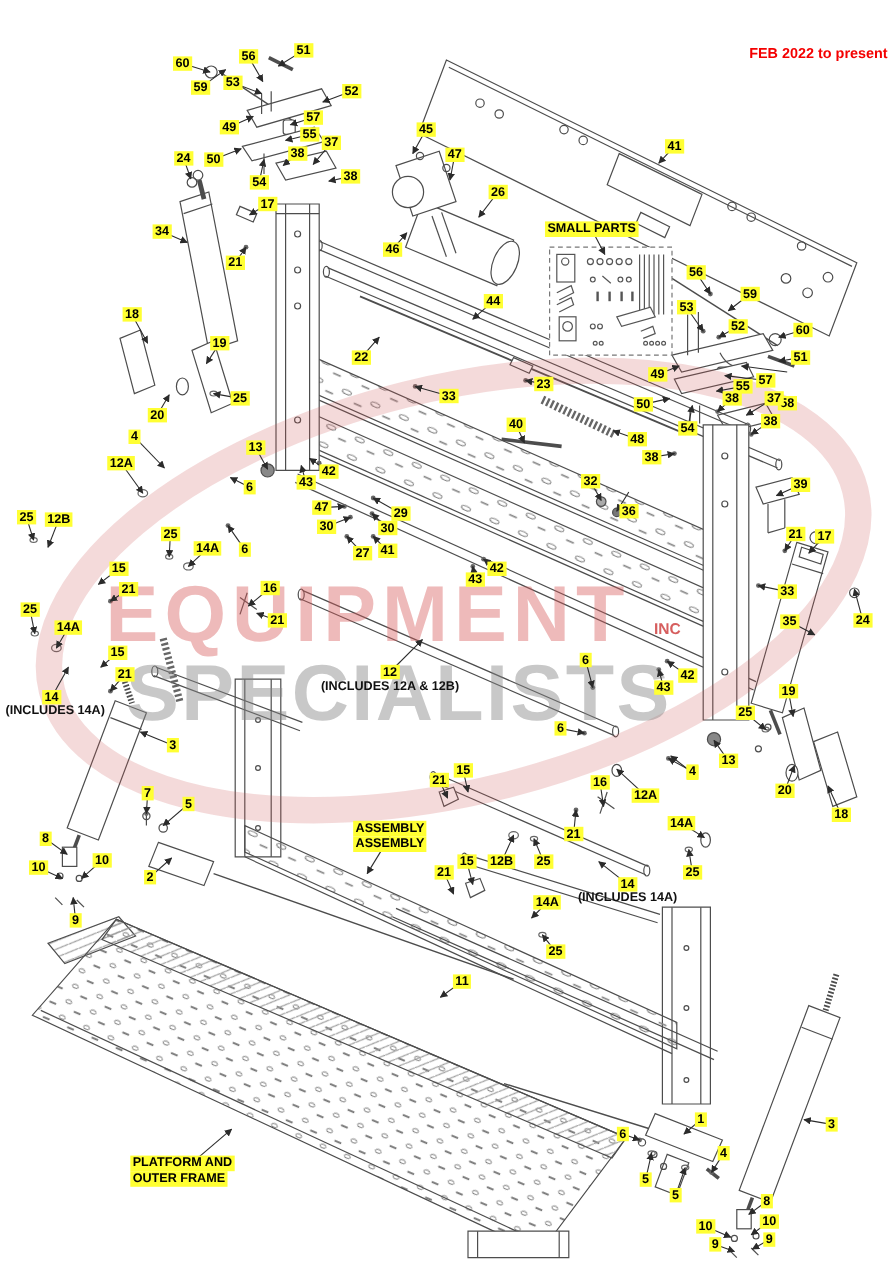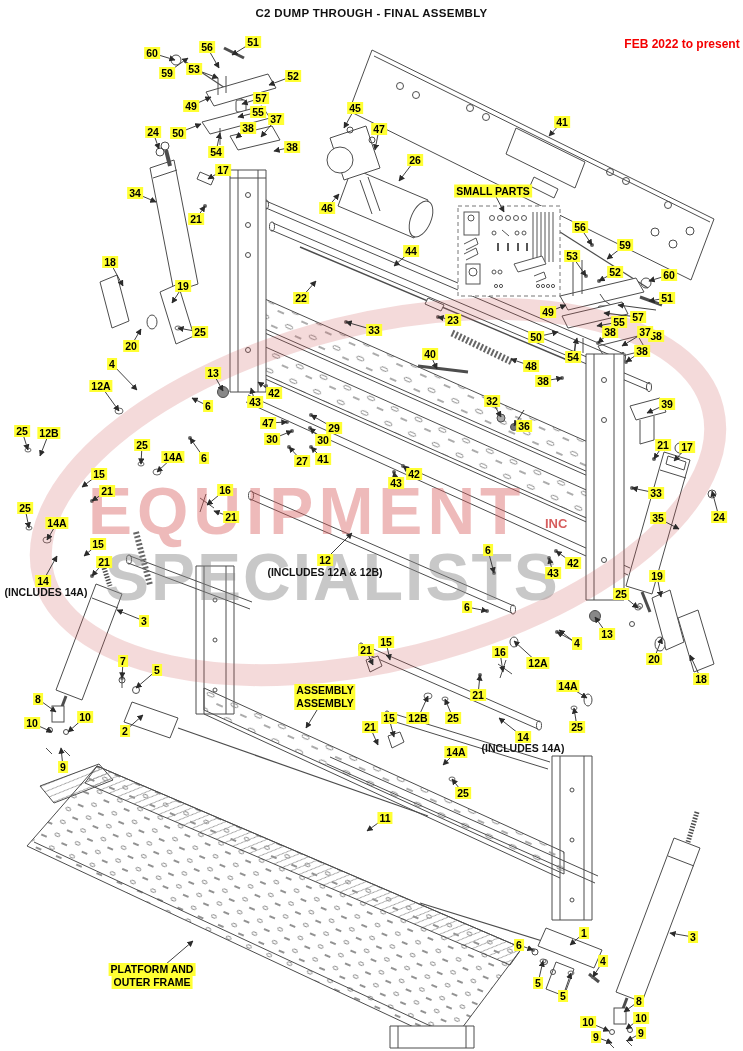--- a/index.html
+++ b/index.html
@@ -7,21 +7,21 @@
          font-family:"Liberation Sans",sans-serif;}
   #art{position:absolute;left:0;top:0;}
   #labels{position:absolute;left:0;top:0;width:743px;height:1051px;pointer-events:none;}
   .title{position:absolute;top:7px;left:0;right:0;text-align:center;
          font:bold 11.5px "Liberation Sans",sans-serif;color:#111;letter-spacing:.3px;}
   .rev{position:absolute;transform:translate(-50%,-50%);font:bold 12px "Liberation Sans",sans-serif;
        color:var(--rev-red,#f40000);white-space:nowrap;}
   .co{position:absolute;transform:translate(-50%,-50%);background:var(--callout-bg,#ffff33);
       color:#000;font:bold 10.5px "Liberation Sans",sans-serif;line-height:12px;
       padding:0 2px;white-space:nowrap;}
-  .sec{position:absolute;transform:translate(-50%,-50%);text-align:center;
+  .sec{position:absolute;transform:translate(-50%,-50%);text-align:left;
        font:bold 10.5px "Liberation Sans",sans-serif;line-height:13px;color:#000;}
   .sec span{background:var(--callout-bg,#ffff33);padding:0 2px;display:inline-block;}
   .note{position:absolute;transform:translate(-50%,-50%);font:bold 10.5px "Liberation Sans",sans-serif;
         color:#111;white-space:nowrap;}
 </style>
 </head>
 <body>
 
 <div id="stage">
 
@@ -486,21 +486,20 @@
         <line x1="641" y1="1018" x2="626" y2="1029" marker-end="url(#arr)"></line>
         <line x1="596" y1="1037" x2="612" y2="1043" marker-end="url(#arr)"></line>
         <line x1="641" y1="1033" x2="627" y2="1041" marker-end="url(#arr)"></line>
         <line x1="493" y1="191" x2="504" y2="212" marker-end="url(#arr)"></line>
         <line x1="325" y1="697" x2="306" y2="728" marker-end="url(#arr)"></line>
         <line x1="152" y1="976" x2="193" y2="941" marker-end="url(#arr)"></line>
       </g>
 </svg>
 
 <div id="labels">
-  <div class="title">C2 DUMP THROUGH - FINAL ASSEMBLY</div>
   <div class="rev" id="rev-note" style="left: 682px; top: 44px;">FEB 2022 to present</div>
 
 <div class="co" style="left: 152px; top: 53px;">60</div>
       <div class="co" style="left: 207px; top: 47px;">56</div>
       <div class="co" style="left: 253px; top: 42px;">51</div>
       <div class="co" style="left: 167px; top: 73px;">59</div>
       <div class="co" style="left: 194px; top: 69px;">53</div>
       <div class="co" style="left: 293px; top: 76px;">52</div>
       <div class="co" style="left: 191px; top: 106px;">49</div>
       <div class="co" style="left: 261px; top: 98px;">57</div>

